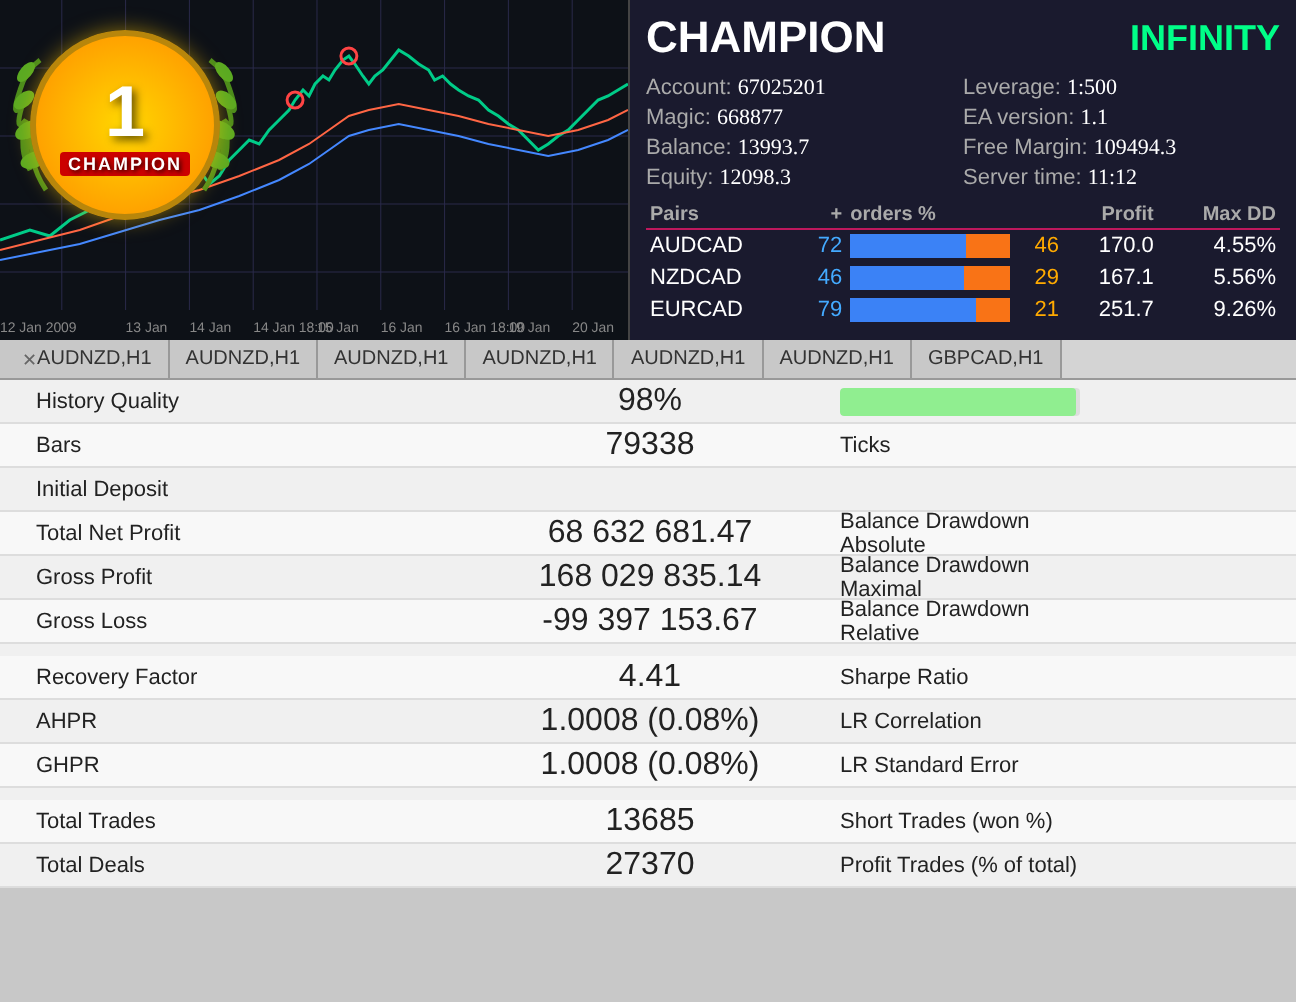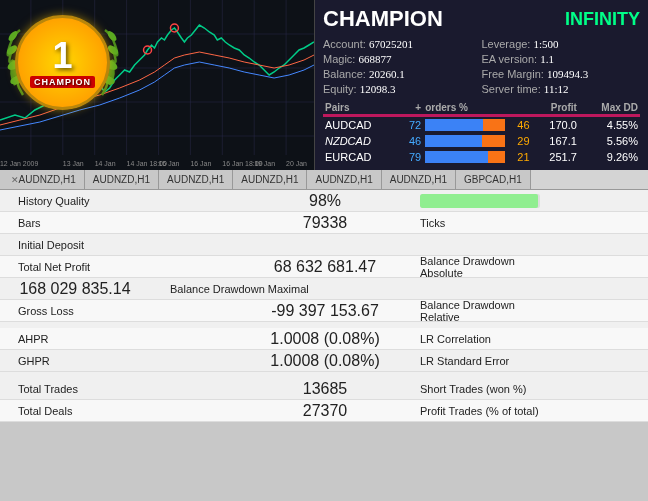--- a/index.html
+++ b/index.html
@@ -123,21 +123,21 @@
       margin-top: 6px;
       width: 100%;
       border-collapse: collapse;
     }
 
     .pairs-table th {
       color: #aaa;
       font-size: 10px;
       text-align: left;
       padding: 1px 2px;
-      border-bottom: 3px solid #be185d;
+      border-bottom: 1px solid #be185d;
     }
 
     .pairs-table th.right { text-align: right; }
 
     .pairs-table td {
       font-size: 11px;
       padding: 2px 2px;
       color: #fff;
     }
 
@@ -363,21 +363,21 @@
         <span class="info-value">668877</span>
       </div>
       <div class="info-col">
         <span class="info-label">EA version:</span>
         <span class="info-value">1.1</span>
       </div>
     </div>
     <div class="info-row">
       <div class="info-col">
         <span class="info-label">Balance:</span>
-        <span class="info-value">20260.1</span>
+        <span class="info-value">13993.7</span>
       </div>
       <div class="info-col">
         <span class="info-label">Free Margin:</span>
         <span class="info-value">109494.3</span>
       </div>
     </div>
     <div class="info-row">
       <div class="info-col">
         <span class="info-label">Equity:</span>
         <span class="info-value">12098.3</span>
@@ -406,21 +406,21 @@
       <div style="display:flex;height:12px;width:80px;">
         <div style="height:12px;background:#3b82f6;width:72%;"></div>
         <div style="height:12px;background:#f97316;width:28%;"></div>
       </div>
     </td>
     <td class="right" style="color:#fa0;font-size:11px;">46</td>
     <td class="right" style="color:#fff;font-size:11px;">170.0</td>
     <td class="right" style="color:#fff;font-size:11px;">4.55%</td>
   </tr>
           <tr>
-    <td style="color:#fff;font-size:11px;font-style:italic;">NZDCAD</td>
+    <td style="color:#fff;font-size:11px;">NZDCAD</td>
     <td class="right" style="color:#4af;font-size:11px;">46</td>
     <td style="padding:2px;width:80px;">
       <div style="display:flex;height:12px;width:80px;">
         <div style="height:12px;background:#3b82f6;width:71%;"></div>
         <div style="height:12px;background:#f97316;width:29%;"></div>
       </div>
     </td>
     <td class="right" style="color:#fa0;font-size:11px;">29</td>
     <td class="right" style="color:#fff;font-size:11px;">167.1</td>
     <td class="right" style="color:#fff;font-size:11px;">5.56%</td>
@@ -492,32 +492,39 @@
     </div>
     <div class="stats-row">
       <div class="stat-label">Total Net Profit</div>
       <div class="stat-value">
         <span class="highlight">68 632 681.47</span>
       </div>
       <div class="stat-right-label">Balance Drawdown Absolute</div>
       <div class="stat-right-value"></div>
     </div>
     <div class="stats-row">
+      <div class="stat-label">Gross Profit</div>
       <div class="stat-value">168 029 835.14</div>
       <div class="stat-right-label">Balance Drawdown Maximal</div>
       <div class="stat-right-value"></div>
     </div>
     <div class="stats-row">
       <div class="stat-label">Gross Loss</div>
       <div class="stat-value">-99 397 153.67</div>
       <div class="stat-right-label">Balance Drawdown Relative</div>
       <div class="stat-right-value"></div>
     </div>
     <div class="divider-row"></div>
     <div class="stats-row">
+      <div class="stat-label">Recovery Factor</div>
+      <div class="stat-value">4.41</div>
+      <div class="stat-right-label">Sharpe Ratio</div>
+      <div class="stat-right-value"></div>
+    </div>
+    <div class="stats-row">
       <div class="stat-label">AHPR</div>
       <div class="stat-value">1.0008 (0.08%)</div>
       <div class="stat-right-label">LR Correlation</div>
       <div class="stat-right-value"></div>
     </div>
     <div class="stats-row">
       <div class="stat-label">GHPR</div>
       <div class="stat-value">1.0008 (0.08%)</div>
       <div class="stat-right-label">LR Standard Error</div>
       <div class="stat-right-value"></div>

